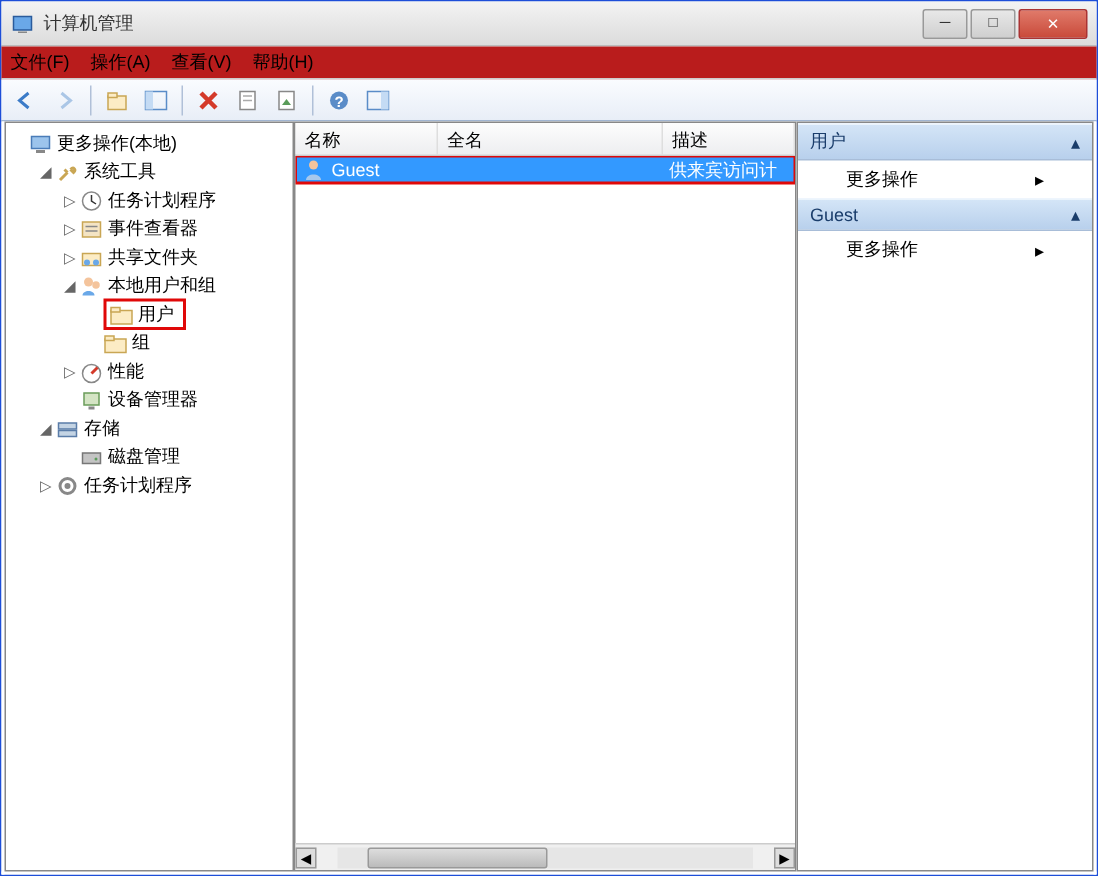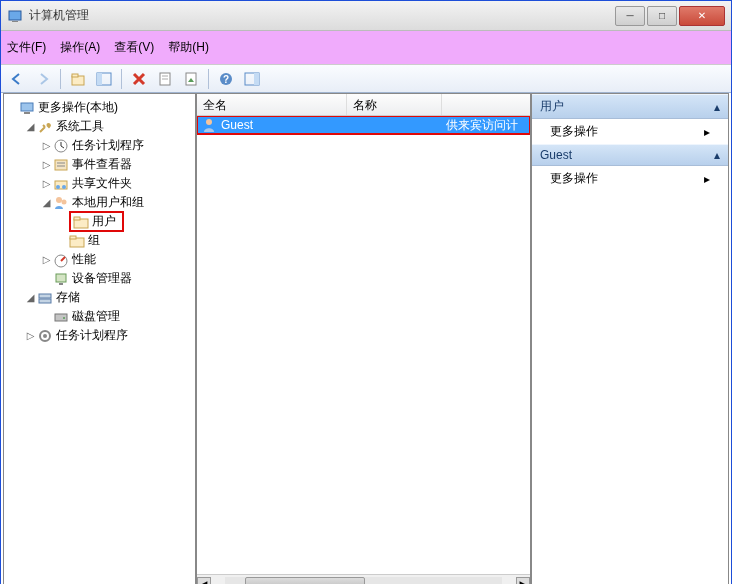--- a/index.html
+++ b/index.html
@@ -4,21 +4,21 @@
 <style>
 * { box-sizing: border-box; margin: 0; padding: 0; }
 body { font-family: "Microsoft YaHei", "Segoe UI", Tahoma, sans-serif; font-size: 12px; background: #d9a574; overflow: hidden; }
 .window { width: 732px; height: 584px; position: relative; background: #fff; border: 1px solid #1d4ed8; }
 .titlebar { height: 30px; background: linear-gradient(#f3f3f3, #dcdcdc); display: flex; align-items: center; padding: 0 6px; border-bottom: 1px solid #bbb; }
 .titlebar .icon { width: 16px; height: 16px; margin-right: 6px; display: flex; align-items: center; justify-content: center; }
 .titlebar .title { flex: 1; color: #333; }
 .win-controls { display: flex; gap: 2px; }
 .win-btn { width: 30px; height: 20px; display: flex; align-items: center; justify-content: center; background: linear-gradient(#e8e8e8,#cfcfcf); border: 1px solid #999; border-radius: 2px; font-size: 10px; color: #333; cursor: pointer; }
 .win-btn.close { background: linear-gradient(#e07a6a,#c94a3a); color: #fff; border-color: #a33; width: 46px; }
-.menubar { height: 34px; background: #f0abfc; display: flex; align-items: center; padding: 0 6px; border-bottom: 1px solid #ccc; gap: 14px; }
+.menubar { height: 22px; background: #b91c1c; display: flex; align-items: center; padding: 0 6px; border-bottom: 1px solid #ccc; gap: 14px; }
 .menubar span { cursor: pointer; }
 .toolbar { height: 28px; background: linear-gradient(#fafcff, #e8eef7); border-bottom: 1px solid #a0b4d0; display: flex; align-items: center; padding: 0 4px; gap: 2px; }
 .tb-btn { width: 24px; height: 22px; display: flex; align-items: center; justify-content: center; border: 1px solid transparent; border-radius: 2px; cursor: pointer; }
 .tb-sep { width: 1px; height: 20px; background: #b0c0d8; margin: 0 3px; }
 .content { display: flex; height: calc(100% - 30px - 22px - 28px); border: 2px solid #fff; border-top: none; }
 .panel { border: 1px solid #888; background: #fff; position: relative; }
 .tree-panel { width: 193px; }
 .list-panel { flex: 1; display: flex; flex-direction: column; }
 .actions-panel { width: 198px; display: flex; flex-direction: column; }
 .tree { padding: 4px 2px; }
@@ -36,21 +36,21 @@
 .list-row .col-name { width: 75px; }
 .list-row .col-full { width: 150px; }
 .list-row .col-desc { flex: 1; overflow: hidden; white-space: nowrap; }
 .list-row.selected { background: #3399ff; color: #fff; outline: 2px solid #e00808; outline-offset: -1px; }
 .hscroll { height: 18px; background: #f0f0f0; border-top: 1px solid #ccc; display:flex; align-items:center; }
 .hscroll .track { flex:1; height: 14px; background:#e6e6e6; margin:0 14px; position:relative;}
 .hscroll .thumb{ position:absolute; left:20px; width:120px; height:14px; background:linear-gradient(#ddd,#bbb); border:1px solid #999; border-radius:2px;}
 .hscroll .arr{width:14px;height:14px;background:#ddd;border:1px solid #999;display:flex;align-items:center;justify-content:center;font-size:9px;}
 .actions-title { height: 22px; background: linear-gradient(#fdfdfd,#edeef0); border-bottom: 1px solid #ccc; padding: 3px 6px; font-weight: normal; }
 .action-group-header { background: linear-gradient(#d4e5f7,#b8d0ec); padding: 3px 8px; border-top: 1px solid #eef5fd; border-bottom: 1px solid #a8bdd8; color: #1a3d6b; display:flex; justify-content:space-between; align-items:center; cursor: pointer; }
-.action-item { padding: 4px 18px; display:flex; justify-content:space-between; align-items:center; cursor: pointer; }
+.action-item { padding: 4px 32px; display:flex; justify-content:space-between; align-items:center; cursor: pointer; }
 svg { display: block; }
 </style>
 </head>
 <body>
 
 <div class="window">
 
   <div class="titlebar">
     <span class="icon">
       <svg width="16" height="16">
@@ -267,22 +267,23 @@
                 <circle cx="8" cy="8" r="2" fill="#888"></circle>
               </svg>
             </span>
           <span>任务计划程序</span>
         </div>
       </div>
     </div>
 
     <div class="panel list-panel">
       <div class="list-header">
+        <div class="col col-name">名称</div>
         <div class="col col-full">全名</div>
-        <div class="col col-name">名称</div>
+        <div class="col col-desc">描述</div>
       </div>
       <div class="list-body">
         <div class="list-row selected">
           <span class="uicon">
               <svg width="16" height="16">
                 <circle cx="8" cy="5" r="3" fill="#f4c49c"></circle>
                 <path d="M3 15 C3 10 13 10 13 15" fill="#a8c8ec"></path>
               </svg>
             </span>
           <span class="col-name">Guest</span>

